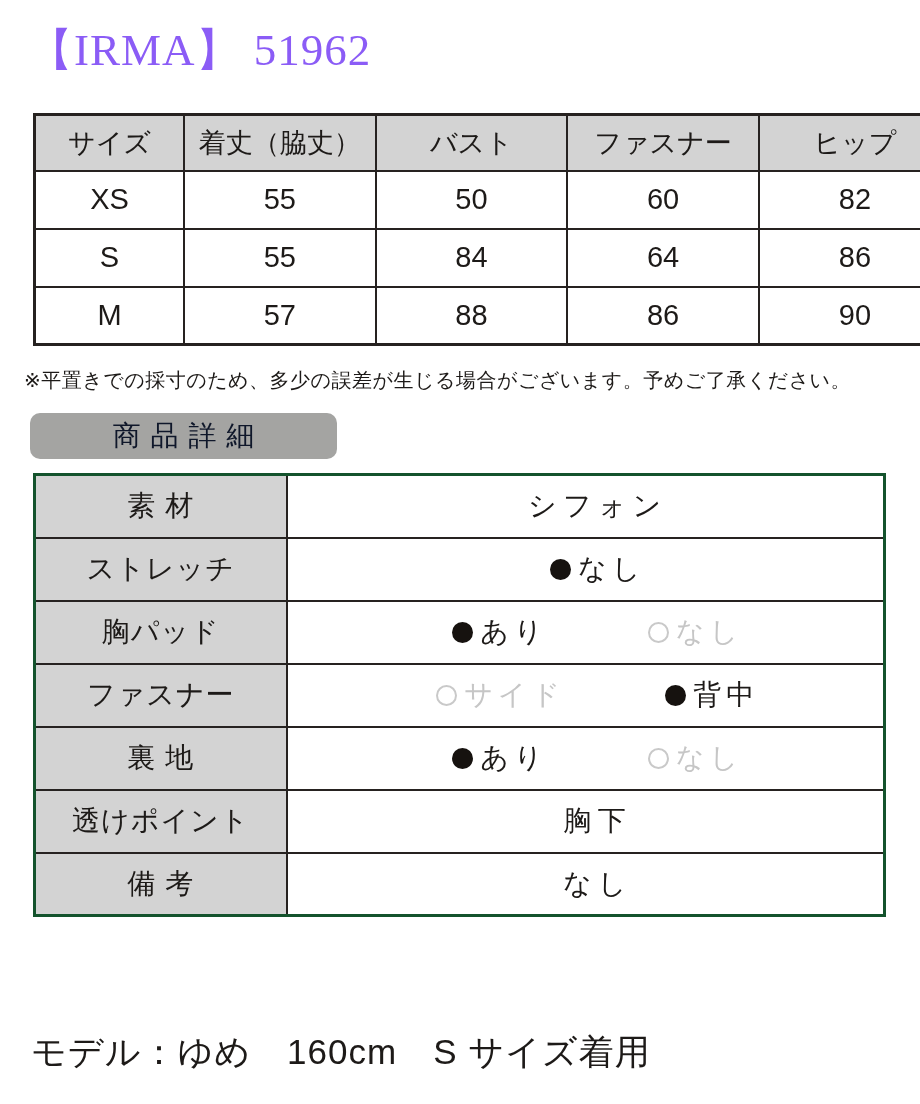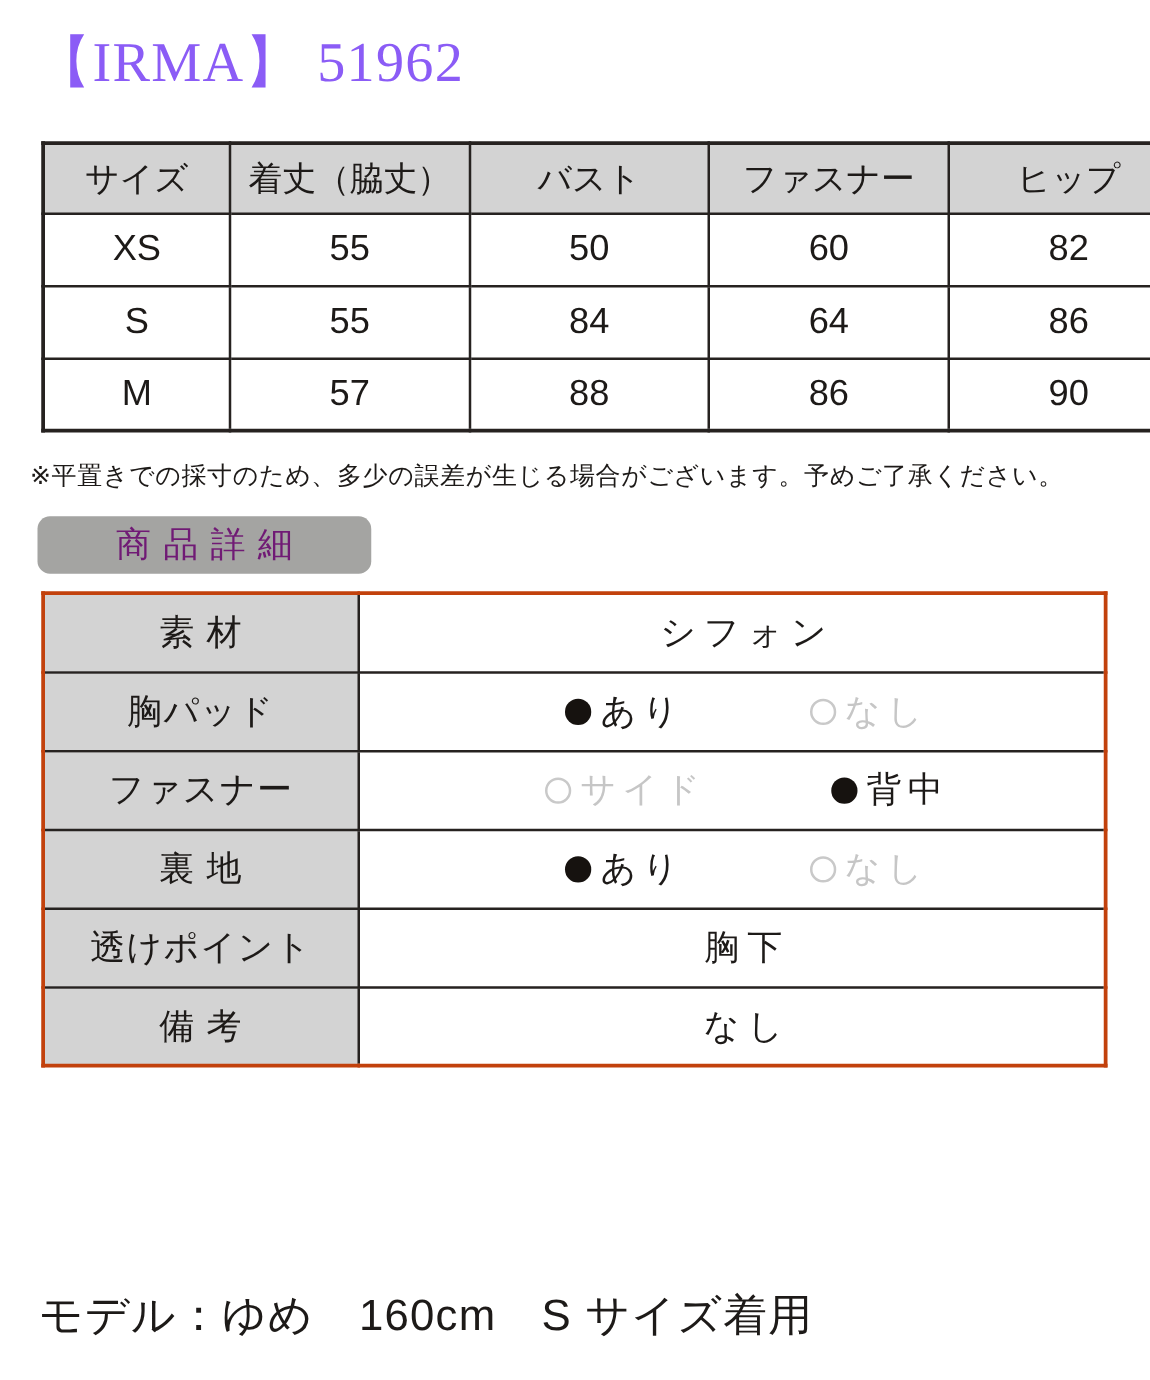--- a/index.html
+++ b/index.html
@@ -35,34 +35,34 @@
   .size-table td { height:58px; font-size:29px; background:#fff; }
 
   
   .note {
     position:absolute; left:24px; top:367px;
     font-size:20px; letter-spacing:0.5px; color:#1d1a18; white-space:nowrap;
   }
 
   
   .badge {
-    position:absolute; left:30px; width:267px; height:46px;
+    position:absolute; left:30px; width:307px; height:46px;
     background:#a4a4a2; border-radius:10px;
     display:flex; align-items:center; justify-content:center;
-    color:#701a75; font-size:28px; letter-spacing:0.35em; text-indent:0.35em;
+    color:#0f172a; font-size:28px; letter-spacing:0.35em; text-indent:0.35em;
     white-space:nowrap;
   }
   .badge-details { top:413px; }
   .badge-model   { top:961px; }
 
   
   table.details-table {
     position:absolute; left:33px; top:473px; width:853px;
     border-collapse:collapse; table-layout:fixed;
-    border:3px solid #c2410c;
+    border:3px solid #14532d;
   }
   .details-table td {
     border:2px solid #262220; height:63px; vertical-align:middle;
     text-align:center; overflow:hidden; white-space:nowrap;
   }
   .details-table td.lbl {
     width:252px; background:#d3d3d3; font-size:28px; letter-spacing:1px;
   }
   .details-table td.val { background:#fff; font-size:28px; letter-spacing:0.22em;padding-left:25px; }
 
@@ -133,20 +133,31 @@
 
   <div class="badge badge-details">商品詳細</div>
 
   <table class="details-table">
     <tbody>
       <tr>
         <td class="lbl">素 材</td>
         <td class="val">シフォン</td>
       </tr>
       <tr>
+        <td class="lbl">ストレッチ</td>
+        <td class="val">
+          <span class="opts">
+            <span class="opt on">
+              <span class="dot filled"></span>
+              <span class="opt-label">なし</span>
+            </span>
+          </span>
+        </td>
+      </tr>
+      <tr>
         <td class="lbl">胸パッド</td>
         <td class="val">
           <span class="opts">
             <span class="opt on">
               <span class="dot filled"></span>
               <span class="opt-label">あり</span>
             </span>
             <span class="opt off">
               <span class="dot open"></span>
               <span class="opt-label">なし</span>

